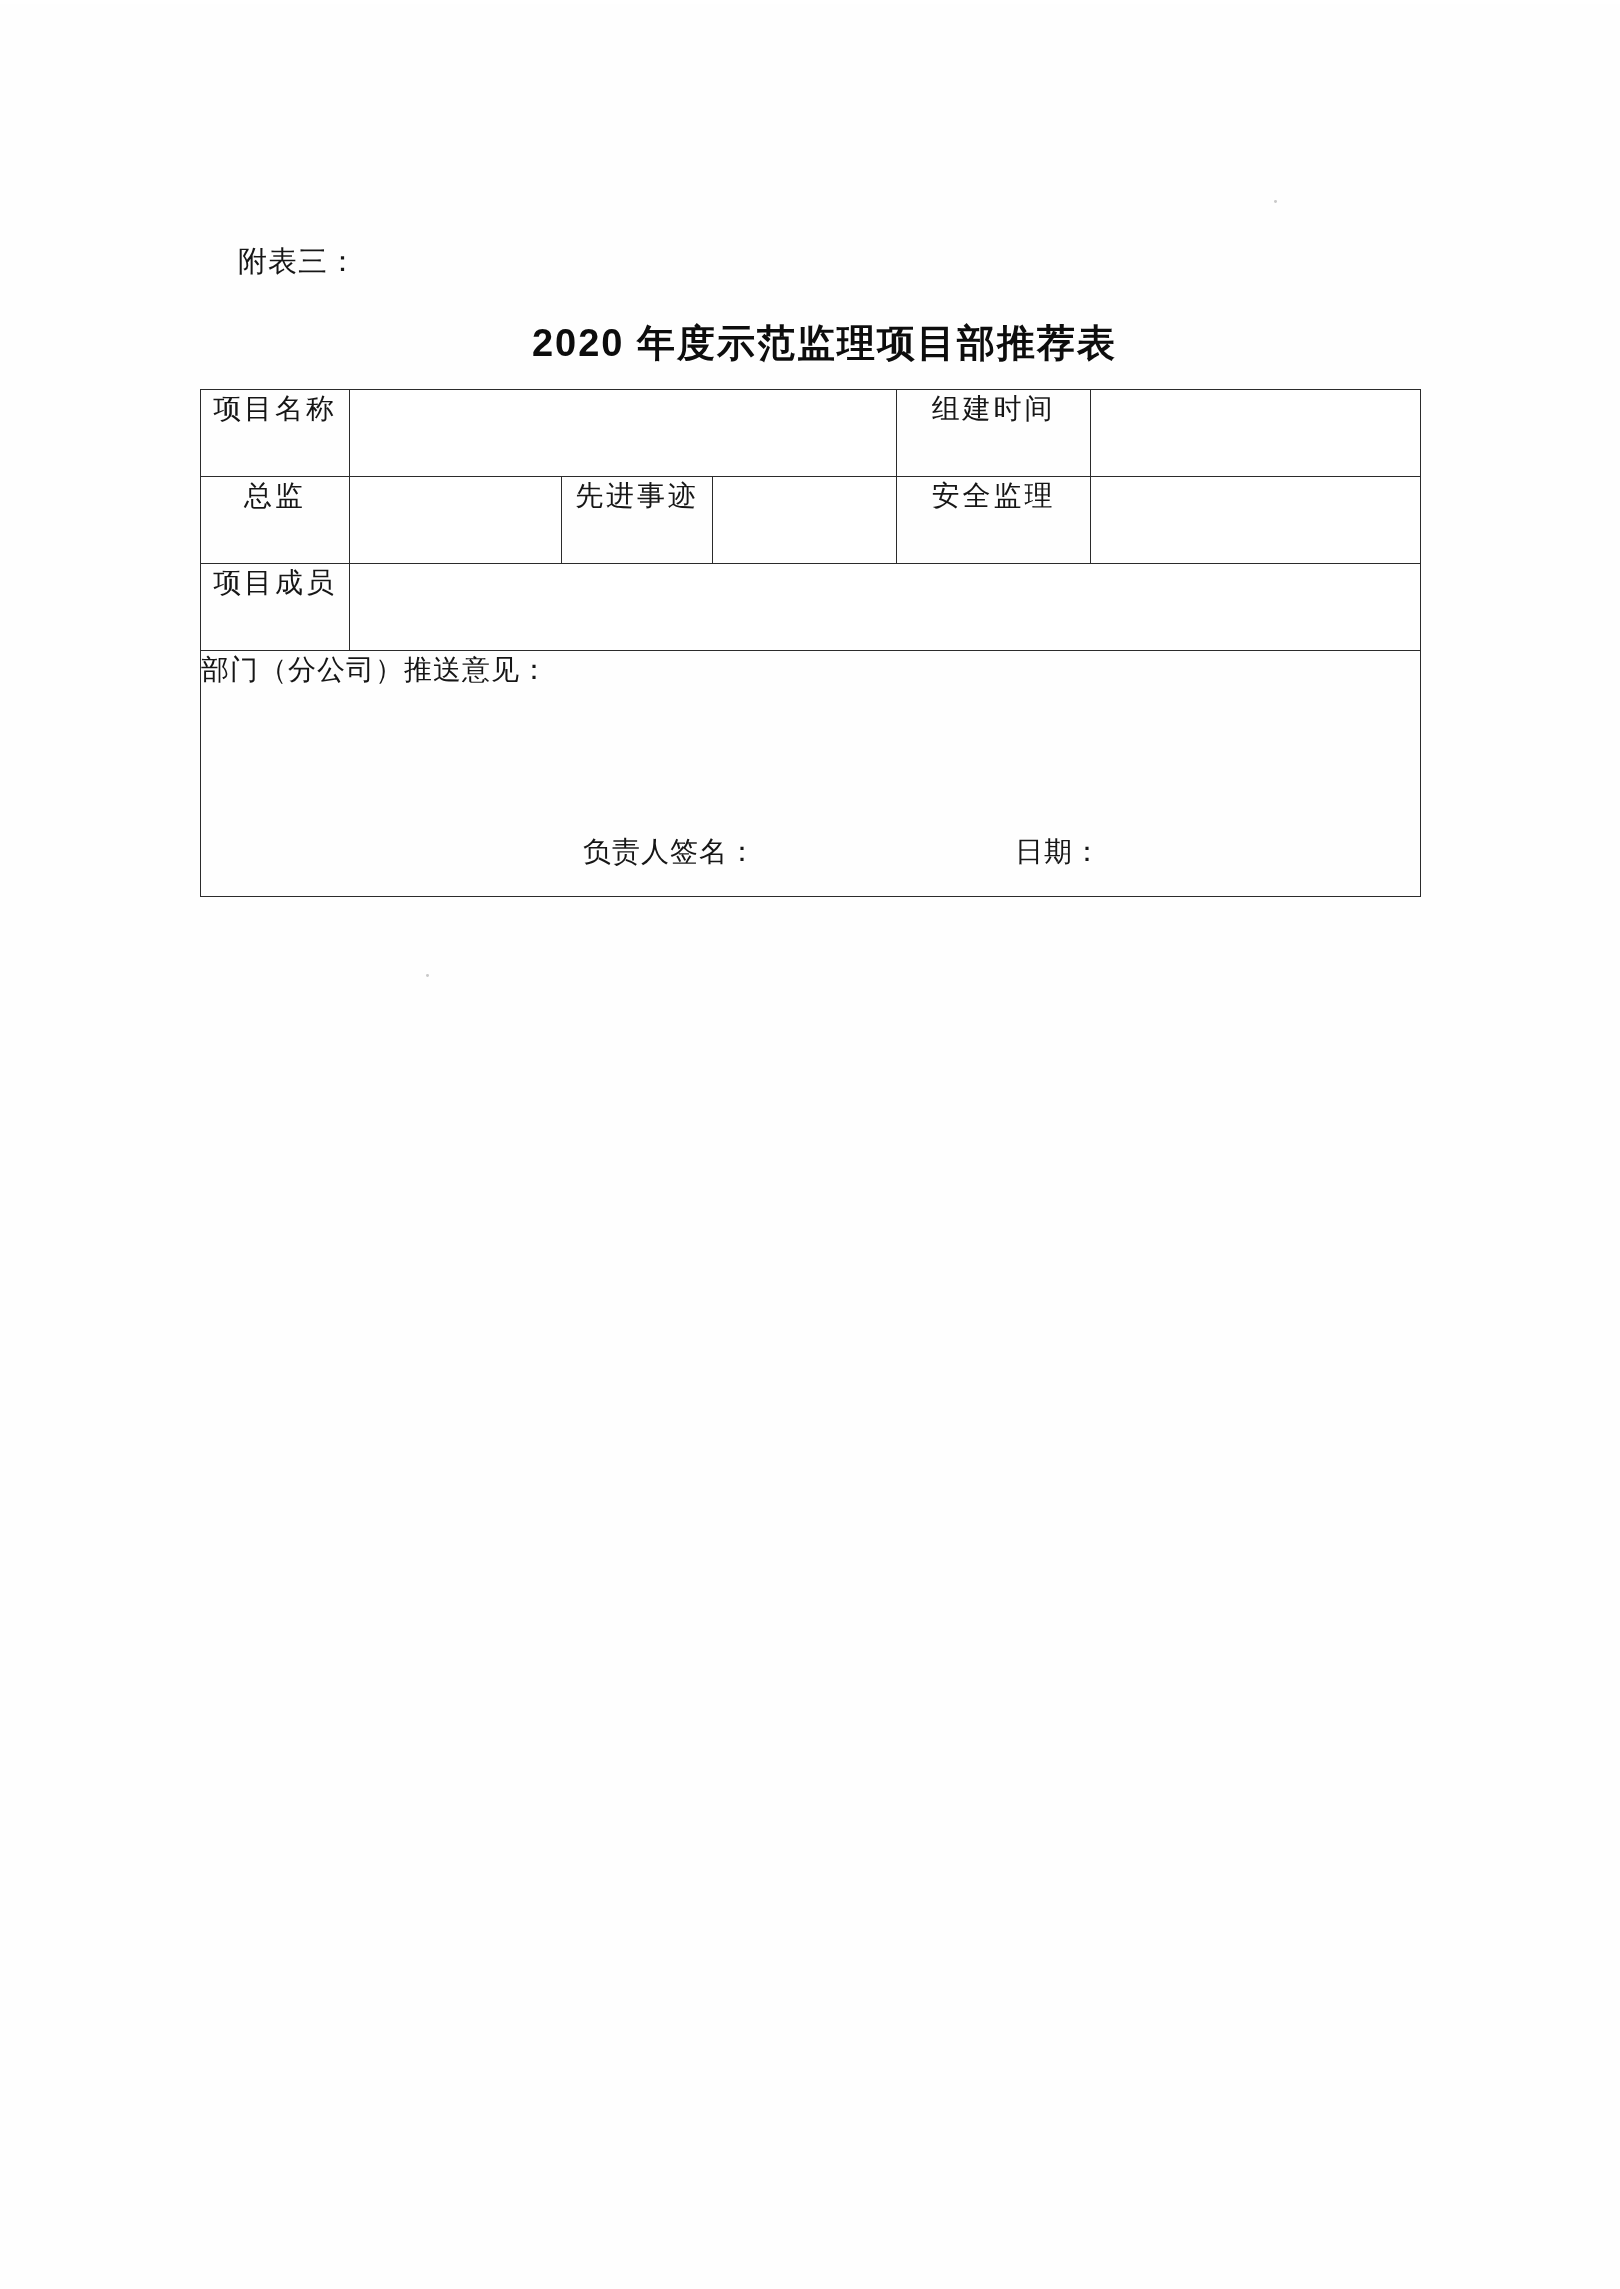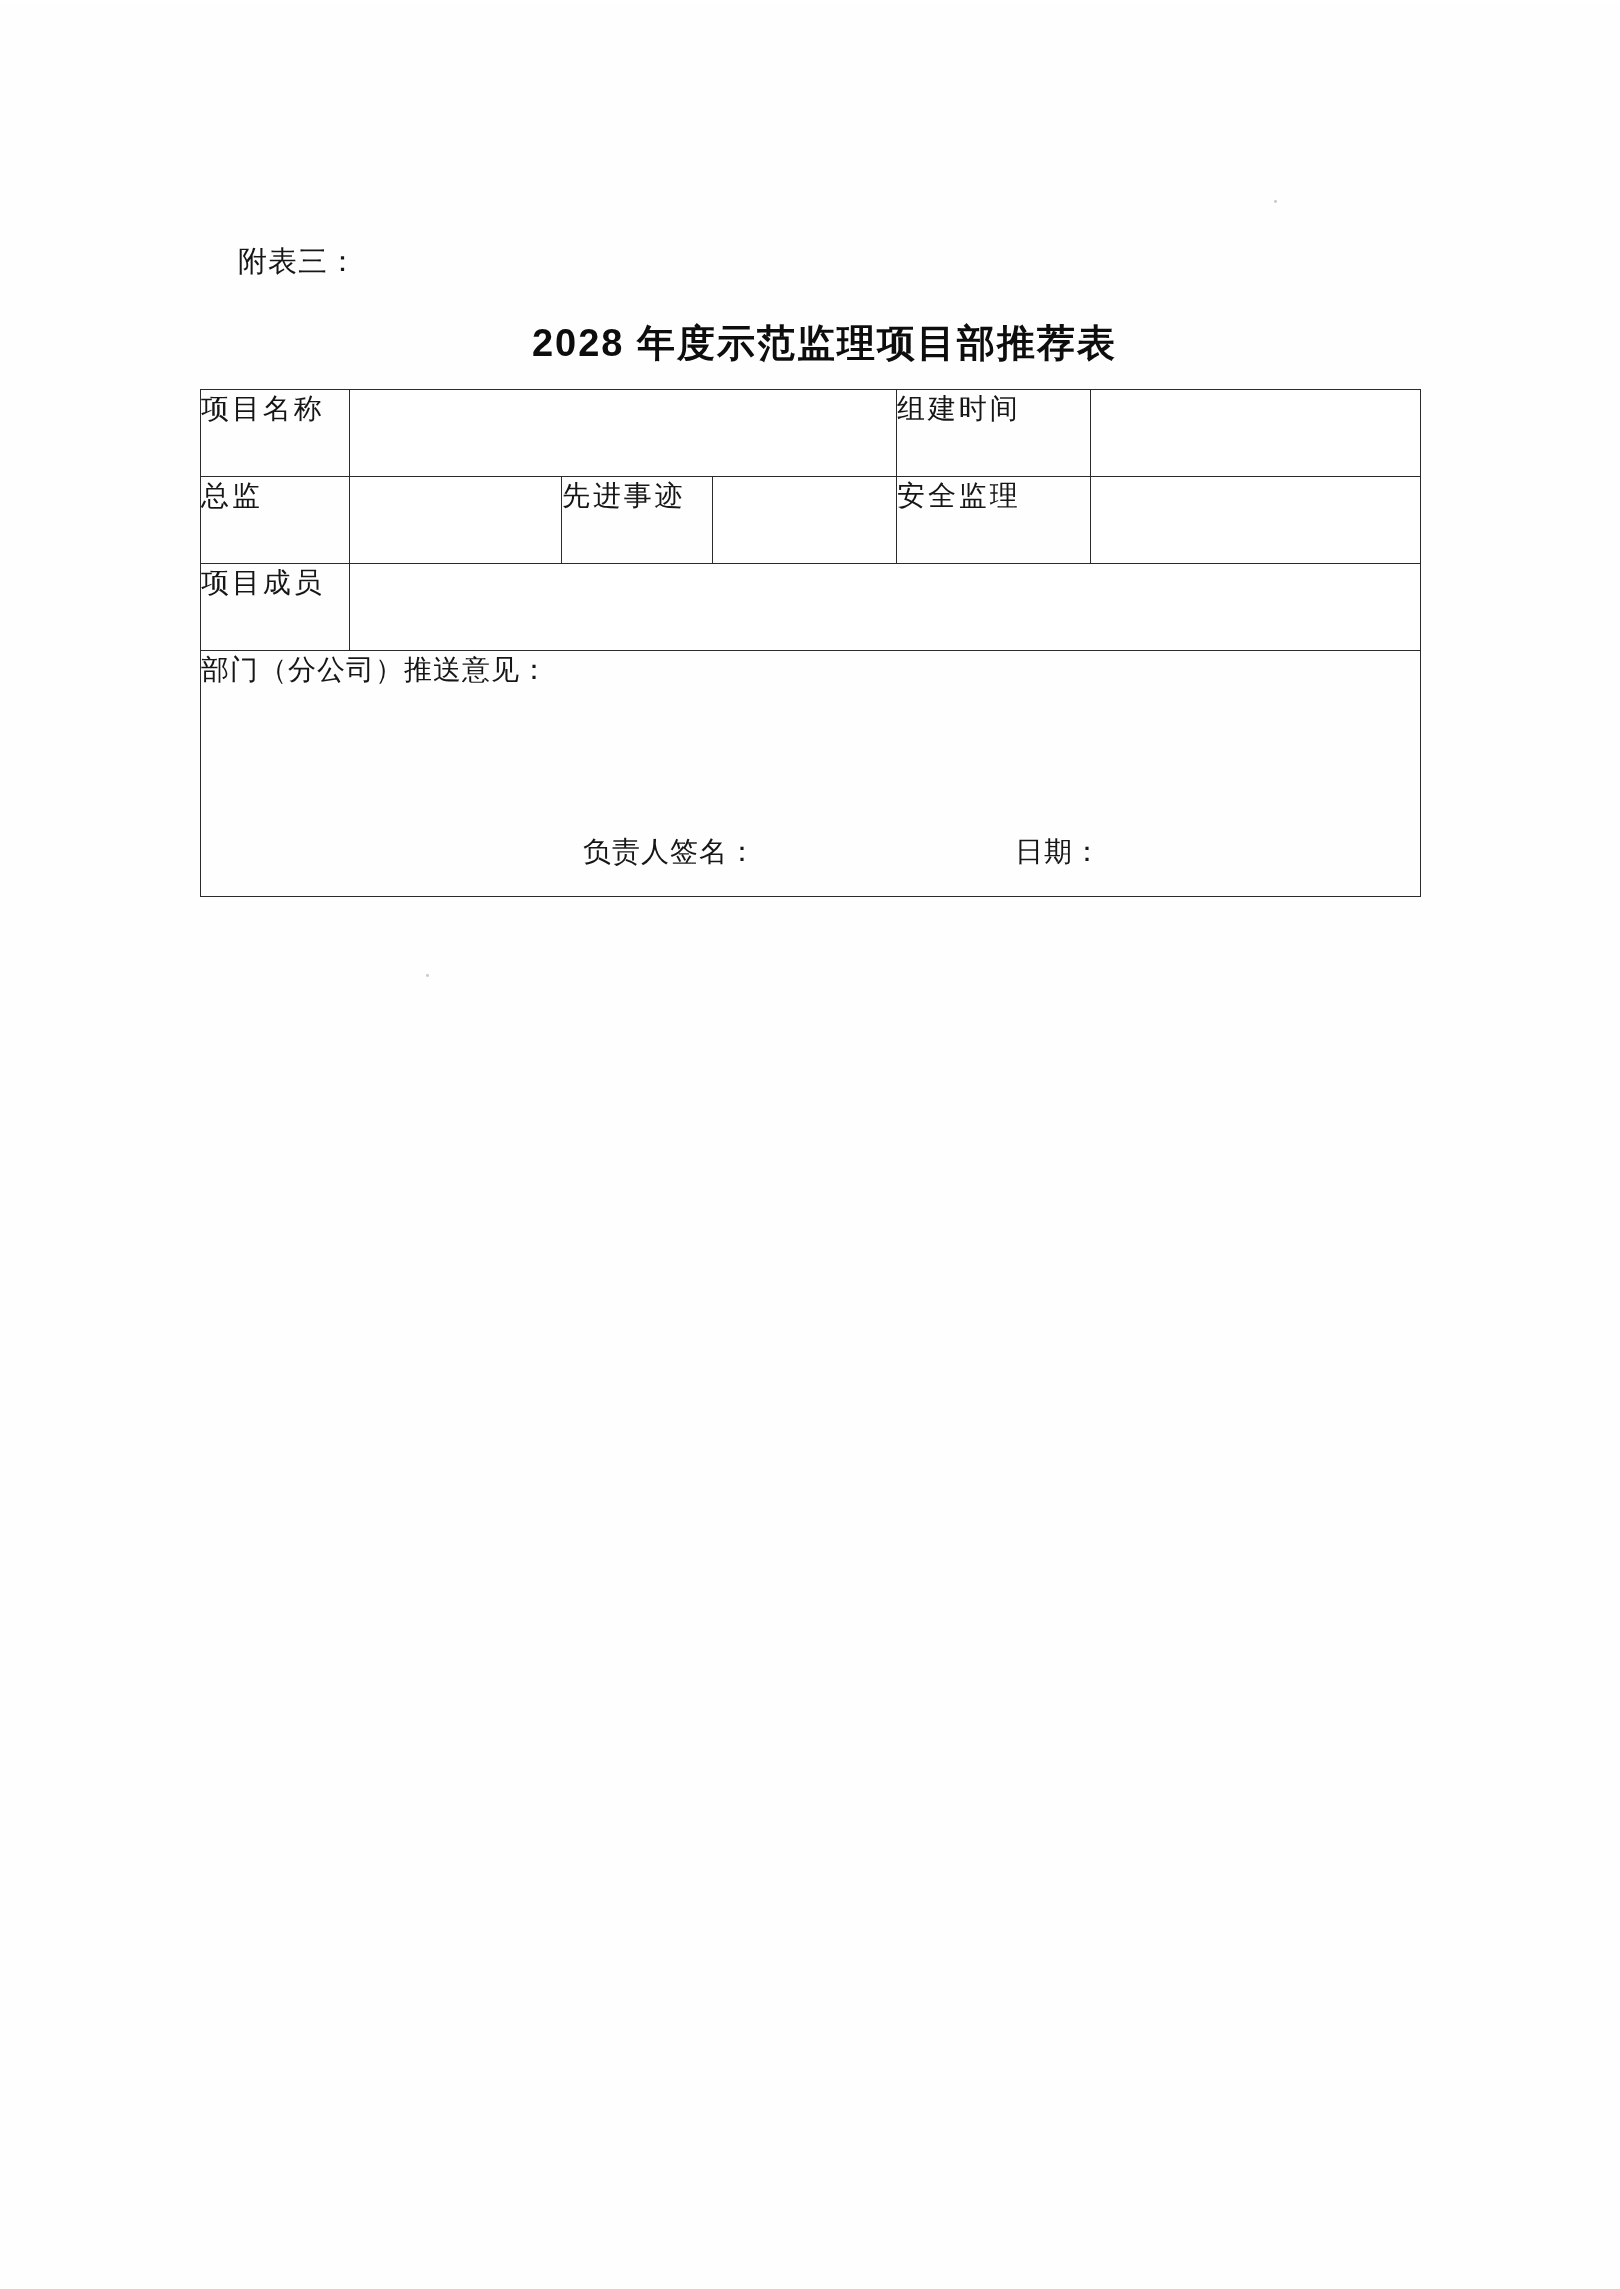--- a/index.html
+++ b/index.html
@@ -56,21 +56,21 @@
     table-layout: fixed;
   }
   table.form td {
     border: 1.5px solid #2b2b2b;
     font-size: 28px;
     color: #161616;
     padding: 0;
     vertical-align: top;
   }
   td.center-label {
-    text-align: left;
+    text-align: center;
     vertical-align: middle;
     letter-spacing: 2.9px;
     height: 86px;
   }
   td.blank {
     background: #ffffff;
   }
   td.left-label {
     text-align: left;
     vertical-align: top;
@@ -110,21 +110,21 @@
 <body>
 
 <div class="page">
 
   <div class="speck" style="left:1274px; top:196px;"></div>
   <div class="speck" style="left:426px; top:970px;"></div>
 
   <div class="attach-label">附表三：</div>
 
   <div class="doc-title">
-    <span class="title-inner">2028 年度示范监理项目部推荐表</span>
+    <span class="title-inner">2020 年度示范监理项目部推荐表</span>
   </div>
 
   <table class="form">
     <colgroup>
       <col style="width:149px">
       <col style="width:212px">
       <col style="width:151px">
       <col style="width:184px">
       <col style="width:194px">
       <col style="width:330px">

